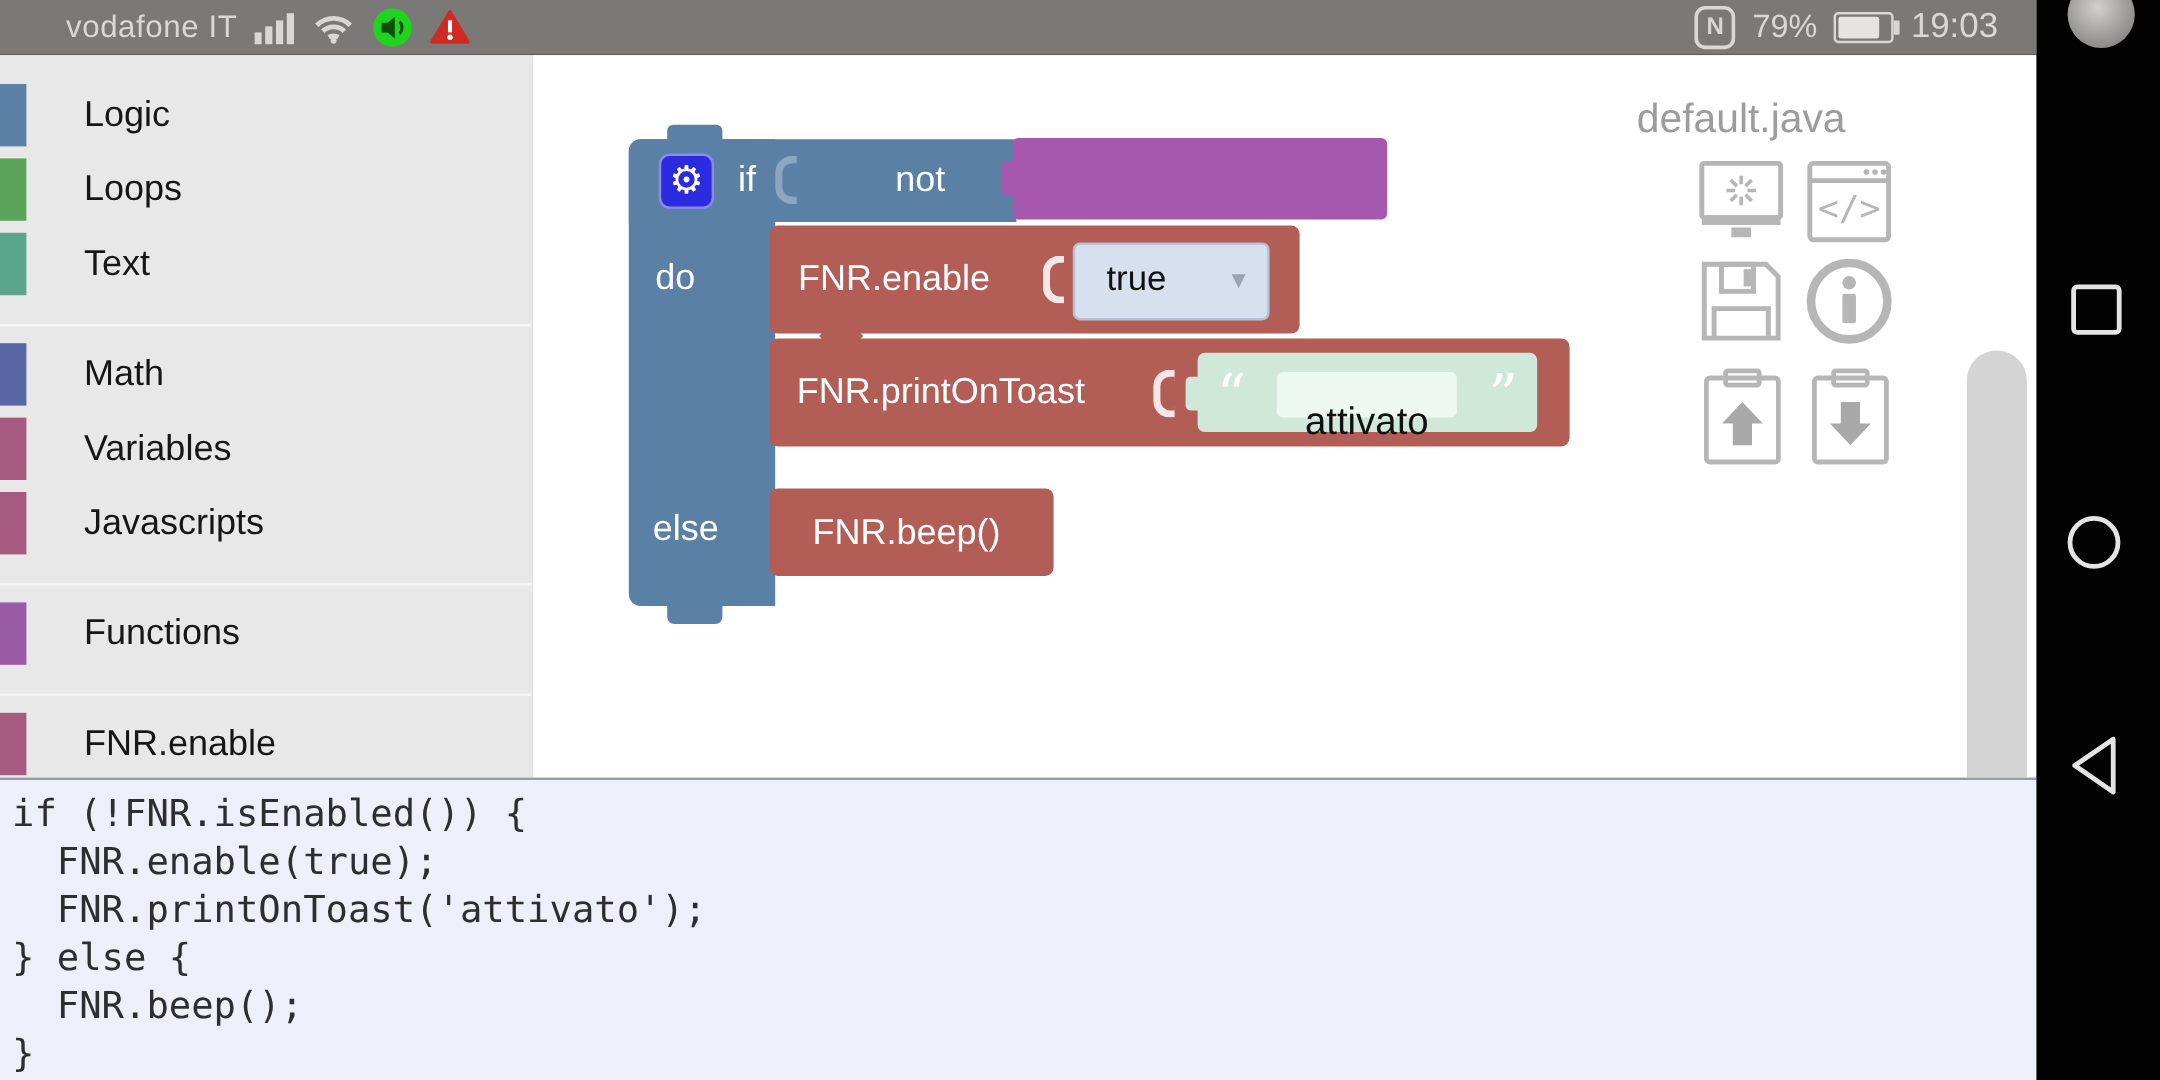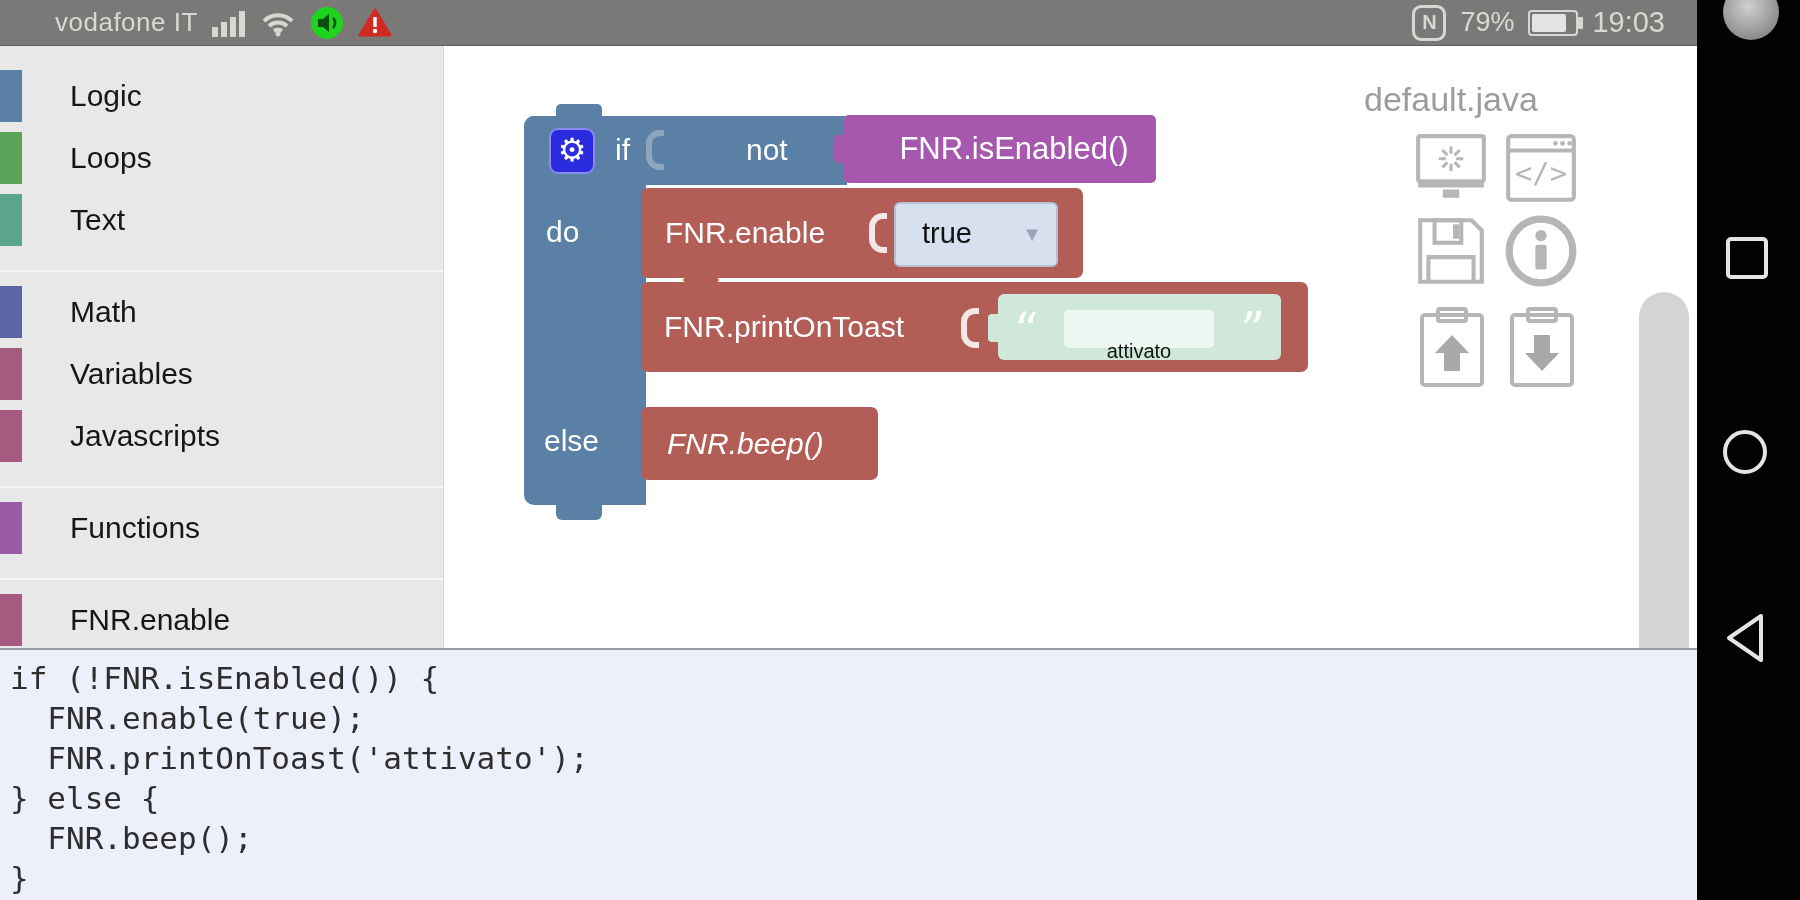--- a/index.html
+++ b/index.html
@@ -74,24 +74,24 @@
 
   .toast{left:197px;top:236px;width:667px;height:90px;}
   .toast .lbl{position:absolute;left:23px;top:0;line-height:90px;}
   .toast .socket{left:320px;top:26px;border-color:rgba(255,255,255,0.85);border-right:none;}
   .mint{position:absolute;left:357px;top:12px;width:283px;height:66px;background:var(--mint,#cfe8da);border-radius:6px;}
   .mint .nub{background:var(--mint,#cfe8da);}
   .quote{position:absolute;top:16px;font-family:"DejaVu Serif",serif;font-size:48px;line-height:40px;color:#fff;}
   .qo{left:16px;} .qc{right:16px;}
   .field{position:absolute;left:66px;top:16px;width:150px;height:38px;background:#eef8f2;border-radius:5px;
      display:flex;align-items:center;justify-content:center;}
-  .field span{font-size:20px;color:#111;margin-top:44px;}
+  .field span{font-size:32px;color:#111;margin-top:44px;}
 
   .beep{left:197px;top:361px;width:237px;height:73px;}
-  .beep .lbl{position:absolute;left:26px;top:0;line-height:73px;font-style:italic;}
+  .beep .lbl{position:absolute;left:36px;top:0;line-height:73px;}
 
   
   .file-label{position:absolute;left:920px;top:34px;font-size:34px;color:#9c9c9c;}
   .tool-btn{position:absolute;width:78px;height:82px;cursor:pointer;}
   .vscroll{position:absolute;left:1195px;top:246px;width:50px;height:356px;background:#d4d4d4;
      border-radius:26px 26px 0 0;}
 
   
   .code-panel{position:absolute;left:0;top:648px;width:1697px;height:252px;background:var(--codebg,#edeffa);
      border-top:2px solid #989ca6;box-sizing:border-box;}
@@ -197,21 +197,20 @@
     <div class="blk notch-top"></div>
     <div class="blk if-spine"></div>
     <div class="blk if-header">
       <div class="gear"></div>
       <span class="w-label if-label">if</span>
       <span class="socket"></span>
       <span class="w-label not-label">not</span>
     </div>
     <div class="blk purple">
       <span class="nub"></span>
-      <span class="w-label">FNR.isEnabled()</span>
     </div>
     <span class="w-label do-label">do</span>
     <span class="w-label else-label">else</span>
 
     <div class="blk red enable">
       <span class="w-label lbl">FNR.enable</span>
       <span class="socket"></span>
       <div class="dropdown">
         <span class="val">true</span>
         <span class="arrow">▼</span>

